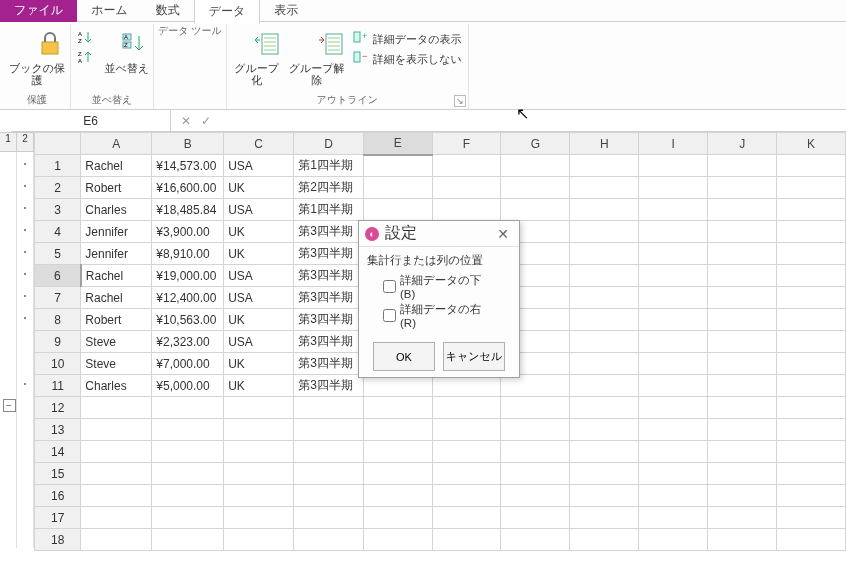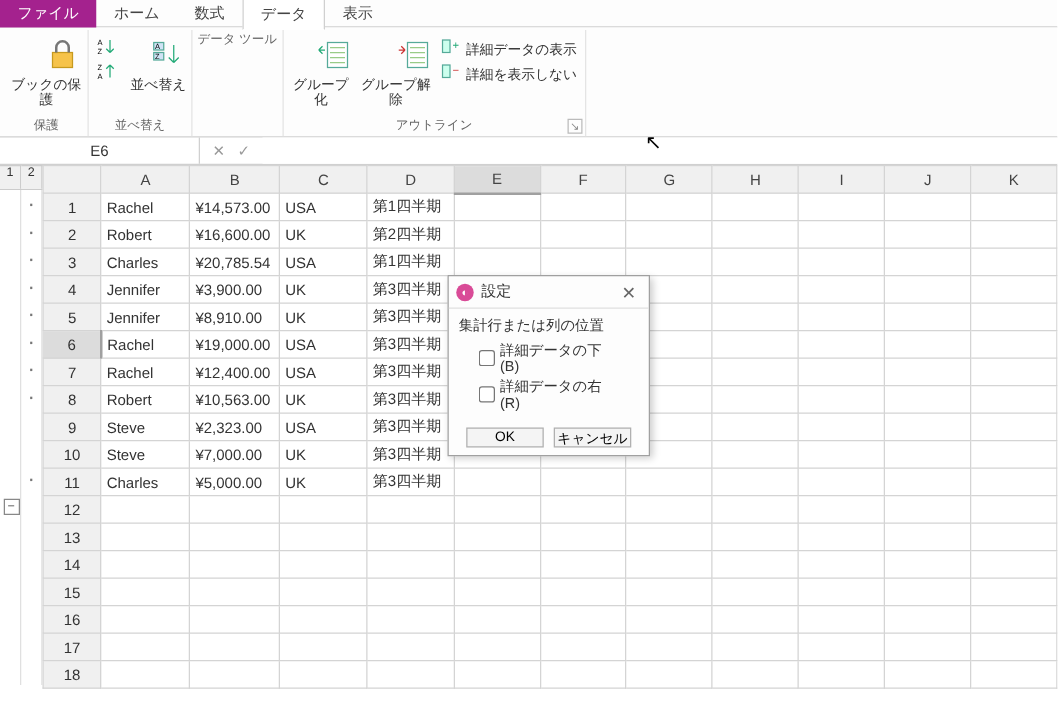--- a/index.html
+++ b/index.html
@@ -17,21 +17,21 @@
 .ribgrp .ctrls { flex: 1; display: flex; align-items: flex-start; gap: 4px; padding-top: 2px; }
 .ribgrp .lbl { font-size: 10px; color: #666; padding-bottom: 2px; }
 .bigbtn { display: flex; flex-direction: column; align-items: flex-end; width: 58px; padding: 2px 0; cursor: pointer; gap: 2px; }
 .bigbtn .ico { width: 32px; height: 32px; display: flex; align-items: center; justify-content: center; }
 .bigbtn .t { font-size: 11px; text-align: center; line-height: 1.1; }
 .smallbtns { display: flex; flex-direction: column; gap: 2px; padding-top: 2px; }
 .smallbtn { display: flex; align-items: center; gap: 4px; font-size: 11px; cursor: pointer; padding: 1px 2px; }
 .smallbtn .ico { width: 16px; height: 16px; }
 
 
-.fbar { display: flex; align-items: center; height: 22px; border-bottom: 1px solid #d0d0d0; }
+.fbar { display: flex; align-items: center; height: 22px; border-bottom: 1px solid #d0d0d0; margin-left: 11px; }
 .namebox { width: 160px; text-align: center; font-size: 12px; border-right: 1px solid #d0d0d0; height: 100%; display: flex; align-items: center; justify-content: center; }
 .fxbtns { display: flex; gap: 10px; padding: 0 10px; color: #999; }
 .fxinput { flex: 1; height: 100%; border: none; outline: none; padding: 0 4px; background: #fff; }
 
 
 .gridwrap { position: relative; }
 .outlinecols { position: absolute; left: 0; top: 0; width: 34px; }
 .outlineheader { display: flex; height: 20px; border-bottom: 1px solid #ccc; }
 .outlineheader div { width: 17px; border-right: 1px solid #ccc; border-top: 1px solid #ccc; font-size: 10px; text-align: center; background: #f0f0f0; }
 .outlinerows { display: flex; }
@@ -47,27 +47,27 @@
 .grid thead th.selhead { background: #dcdcdc; border-bottom: 2px solid #a0a0a0; }
 .grid tbody th.selhead { background: #dcdcdc; border-right: 2px solid #a0a0a0; }
 .grid td { padding: 0 4px; }
 .grid td.r { text-align: left; }
 .grid td.selcell { outline: 2px solid #888; outline-offset: -1px; }
 
 
 .dialog { position: absolute; left: 358px; top: 220px; width: 162px; background: #fdfdfd; border: 1px solid #a0a0a0; box-shadow: 2px 2px 6px rgba(0,0,0,0.2); }
 .dlgtitle { display: flex; align-items: center; height: 26px; padding: 0 6px; border-bottom: 1px solid #e0e0e0; }
 .dlgtitle .ico { width: 14px; height: 14px; border-radius: 50%; background: #d94b97; margin-right: 6px; display: flex; align-items: center; justify-content: center; color: #fff; font-size: 9px; }
-.dlgtitle .t { flex: 1; font-size: 12px; }
+.dlgtitle .t { flex: 1; font-size: 16px; }
 .dlgclose { width: 20px; text-align: center; cursor: pointer; color: #666; font-size: 14px; }
 .dlgbody { padding: 6px 8px; font-size: 11.5px; }
 .dlgbody .hdr { margin-bottom: 4px; }
 .dlgbody label { display: flex; align-items: center; gap: 4px; padding: 1px 16px; }
 .dlgbtns { display: flex; gap: 8px; justify-content: center; padding: 6px; }
-.dlgbtns button { width: 62px; height: 16px; font-size: 11px; background: #f4f4f4; border: 1px solid #b0b0b0; cursor: pointer; }
+.dlgbtns button { width: 62px; height: 29px; font-size: 11px; background: #f4f4f4; border: 1px solid #b0b0b0; cursor: pointer; }
 
 .cursor { position: absolute; left: 516px; top: 104px; pointer-events: none; font-size: 16px; color: #000; }
 </style>
 </head>
 <body>
 
 <div class="tabstrip">
   <div class="tab file">ファイル</div>
   <div class="tab">ホーム</div>
   <div class="tab">数式</div>
@@ -275,21 +275,21 @@
           <td></td>
           <td></td>
           <td></td>
           <td></td>
           <td></td>
           <td></td>
         </tr>
         <tr>
           <th>3</th>
           <td>Charles</td>
-          <td class="r">¥20,785.54</td>
+          <td class="r">¥18,485.84</td>
           <td>USA</td>
           <td>第1四半期</td>
           <td></td>
           <td></td>
           <td></td>
           <td></td>
           <td></td>
           <td></td>
           <td></td>
         </tr>

